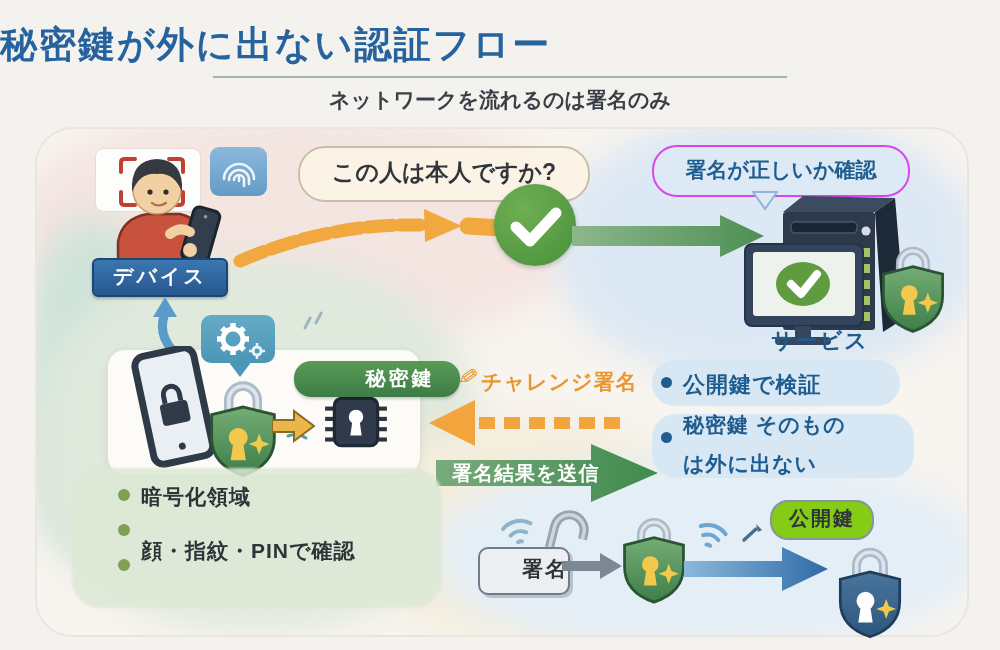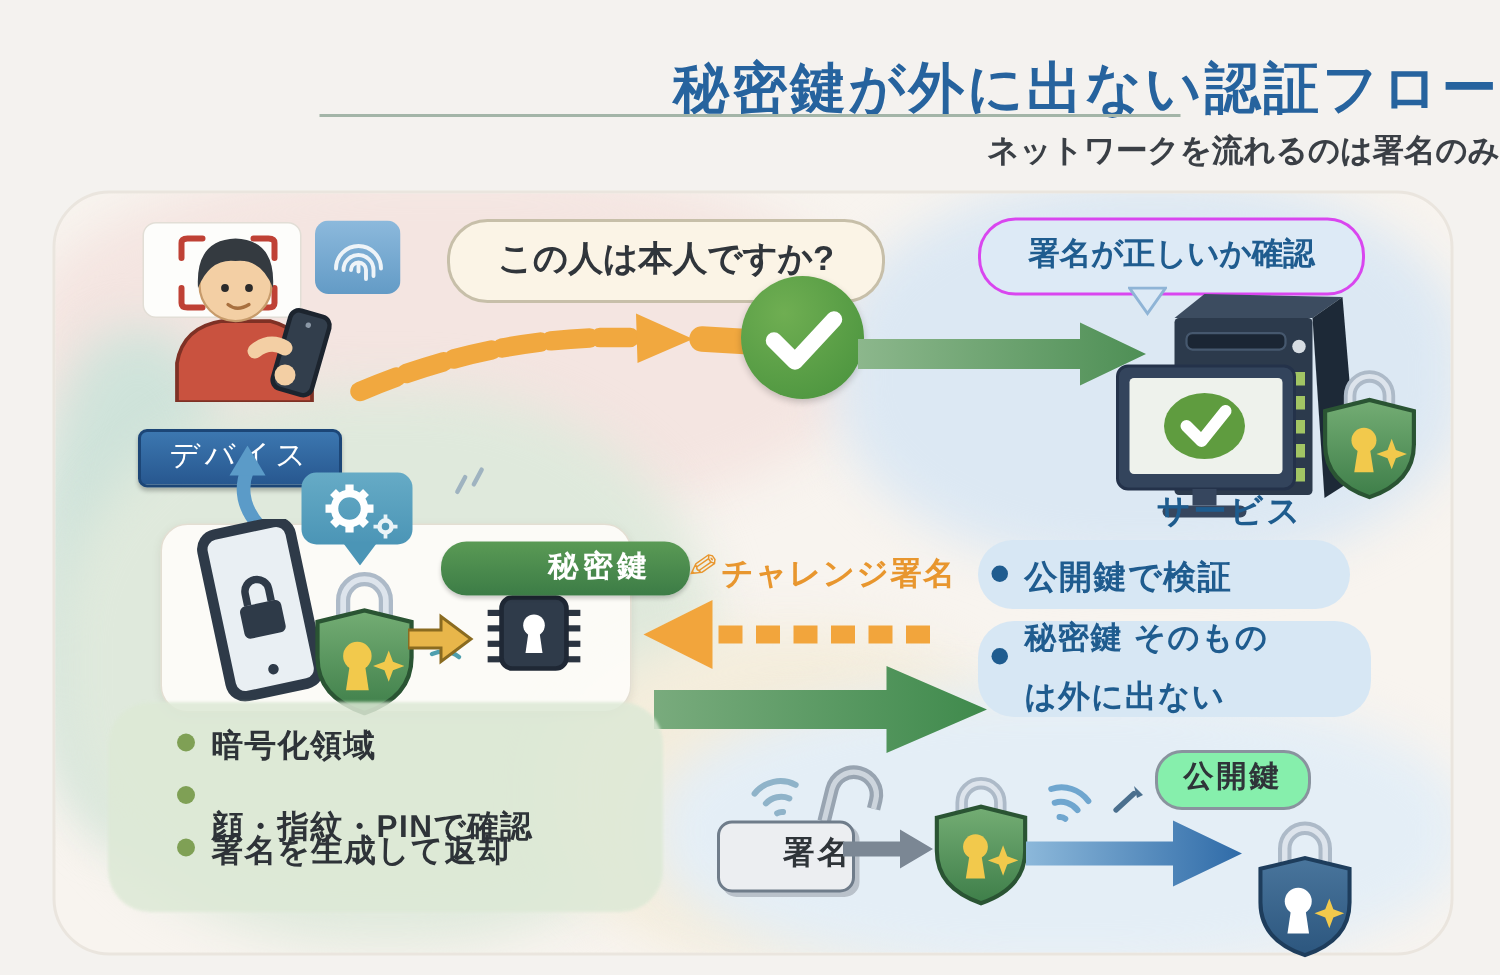--- a/index.html
+++ b/index.html
@@ -1,32 +1,32 @@
 <!DOCTYPE html>
 <html><head>
 <meta charset="utf-8">
 <style>
   html,body{margin:0;padding:0;}
   .page{position:relative;width:1000px;height:650px;background:#f4f2ef;overflow:hidden;
         font-family:"Liberation Sans","DejaVu Sans",sans-serif;}
   .abs{position:absolute;}
   
-  .title{left:0;top:20px;width:1000px;text-align:right;font-size:37px;font-weight:700;
-         color:#26639e;letter-spacing:2px;margin-top:14px;}
+  .title{left:0;top:20px;width:1000px;text-align:left;font-size:37px;font-weight:700;
+         color:#26639e;letter-spacing:2px;}
   .title-underline{left:213px;top:76px;width:574px;height:2px;background:#a3b5a8;}
-  .subtitle{left:0;top:86px;width:1000px;text-align:right;font-size:21px;font-weight:700;color:#3a3f45;}
+  .subtitle{left:0;top:86px;width:1000px;text-align:center;font-size:21px;font-weight:700;color:#3a3f45;}
   
   .panel{left:35px;top:127px;width:930px;height:506px;border-radius:38px;background:#f8f4ef;
          border:2px solid #eae5de;overflow:hidden;}
   .patch{position:absolute;border-radius:45%;filter:blur(16px);}
   
   .device-label{left:92px;top:258px;width:132px;height:35px;border-radius:6px;
     background:linear-gradient(#3c77b0,#27578f);border:2px solid #1c4677;color:#fff;
-    font-size:20px;font-weight:400;text-align:center;line-height:33px;letter-spacing:3px;
-    box-shadow:0 2px 3px rgba(0,0,0,.25);margin-top:28px;}
+    font-size:20px;font-weight:700;text-align:center;line-height:33px;letter-spacing:3px;
+    box-shadow:0 2px 3px rgba(0,0,0,.25);}
   .bubble1{left:298px;top:146px;width:288px;height:52px;border-radius:27px;background:#fbf4e6;
     border:2px solid #c7bfa9;color:#30353b;font-size:23px;font-weight:700;text-align:center;line-height:49px;}
   .bubble1-tail{left:548px;top:193px;width:0;height:0;border-top:20px solid #fbf4e6;
     border-left:15px solid transparent;transform:rotate(-14deg);}
   .bubble2{left:652px;top:145px;width:254px;height:48px;border-radius:25px;background:#ddeaf6;
     border:2px solid #d946ef;color:#1f5c8f;font-size:21px;font-weight:700;text-align:center;line-height:45px;}
   .service-label{left:745px;top:326px;width:150px;text-align:center;font-size:22px;font-weight:700;color:#1e5c8e;letter-spacing:2px;}
   .pk-label{left:294px;top:361px;width:120px;height:36px;border-radius:17px;
     background:linear-gradient(#5a9a55,#3c7c46);color:#fff;font-size:20px;font-weight:700;
     text-align:center;line-height:35px;letter-spacing:3px;box-shadow:0 2px 3px rgba(0,0,0,.2);padding-left:46px;}
@@ -40,21 +40,21 @@
   .send-text{left:452px;top:460px;width:160px;font-size:20px;font-weight:700;color:#fff;letter-spacing:1px;}
   .pill{background:#d7e7f4;border-radius:24px;}
   .rdot{width:11px;height:11px;border-radius:50%;background:#1f5c8f;}
   .rtext{font-size:22px;font-weight:700;color:#1f5c8f;letter-spacing:1px;}
   .ldot{width:12px;height:12px;border-radius:50%;background:#7fa055;}
   .ltext{font-size:21px;font-weight:700;color:#2e3338;letter-spacing:1px;}
   .green-panel{left:72px;top:468px;width:370px;height:140px;border-radius:28px;background:#dde9d6;filter:blur(1px);opacity:.85;}
   .sig-box{left:478px;top:547px;width:88px;height:44px;background:#eceef1;border:2.5px solid #6f7c8a;
     border-radius:10px;font-size:21px;font-weight:700;color:#2f3439;text-align:right;line-height:40px;
     letter-spacing:2px;box-shadow:3px 3px 0 #b9c1ca;}
-  .pk-pill{left:770px;top:500px;width:100px;height:36px;background:#86efac;border:2px solid #89939e;
+  .pk-pill{left:770px;top:500px;width:100px;height:36px;background:#84cc16;border:2px solid #89939e;
     border-radius:18px;font-size:20px;font-weight:700;color:#2f3439;text-align:center;line-height:33px;letter-spacing:2px;}
   .slash{width:3px;height:14px;background:#9fb3c0;border-radius:2px;}
 </style>
 </head>
 <body>
 
 <div class="page">
 
   <div class="abs title">秘密鍵が外に出ない認証フロー</div>
   <div class="abs title-underline"></div>
@@ -262,36 +262,36 @@
   </svg>
   <svg class="abs" style="left:436px;top:442px" width="224" height="62" viewBox="0 0 224 62">
     <defs>
         <linearGradient id="ga3" x1="0" y1="0" x2="1" y2="0">
       <stop offset="0" stop-color="#79ab7d"></stop>
           <stop offset="1" stop-color="#3f8a4c"></stop>
         </linearGradient>
       </defs>
     <polygon points="0,18 155,18 155,2 222,31 155,60 155,44 0,44" fill="url(#ga3)"></polygon>
   </svg>
+  <div class="abs send-text">署名結果を送信</div>
 
   <div class="abs pill" style="left:652px;top:360px;width:248px;height:46px;"></div>
   <div class="abs rdot" style="left:661px;top:377px;"></div>
   <div class="abs rtext" style="left:683px;top:370px;">公開鍵で検証</div>
   <div class="abs pill" style="left:652px;top:414px;width:262px;height:64px;"></div>
   <div class="abs rdot" style="left:661px;top:432px;"></div>
   <div class="abs rtext" style="left:683px;top:411px;font-size:21px;">秘密鍵 そのもの</div>
   <div class="abs rtext" style="left:683px;top:450px;font-size:21px;">は外に出ない</div>
 
   <div class="abs green-panel"></div>
   <div class="abs ldot" style="left:118px;top:489px;"></div>
   <div class="abs ltext" style="left:141px;top:483px;">暗号化領域</div>
   <div class="abs ldot" style="left:118px;top:524px;"></div>
   <div class="abs ltext" style="left:141px;top:518px;margin-top:19px;">顔・指紋・PINで確認</div>
   <div class="abs ldot" style="left:118px;top:559px;"></div>
-  <div class="abs ltext" style="left:141px;top:553px;">署名を生成して返却</div>
 
   <svg class="abs" style="left:490px;top:512px;transform:rotate(-12deg)" width="56" height="40" viewBox="0 0 56 40">
     <g fill="none" stroke="#8fb3c9" stroke-width="4" stroke-linecap="round">
       <path d="M14,14 a22,22 0 0 1 28,0"></path>
         <path d="M20,22 a14,14 0 0 1 16,0"></path>
         <path d="M26,30 a6,6 0 0 1 4,0"></path>
     </g>
   </svg>
   <svg class="abs" style="left:544px;top:508px;transform:rotate(14deg)" width="52" height="46" viewBox="0 0 52 46">
     <path d="M10,44 V22 a15,15 0 0 1 30,0 v6" fill="none" stroke="#98a4b1" stroke-width="9"></path>

